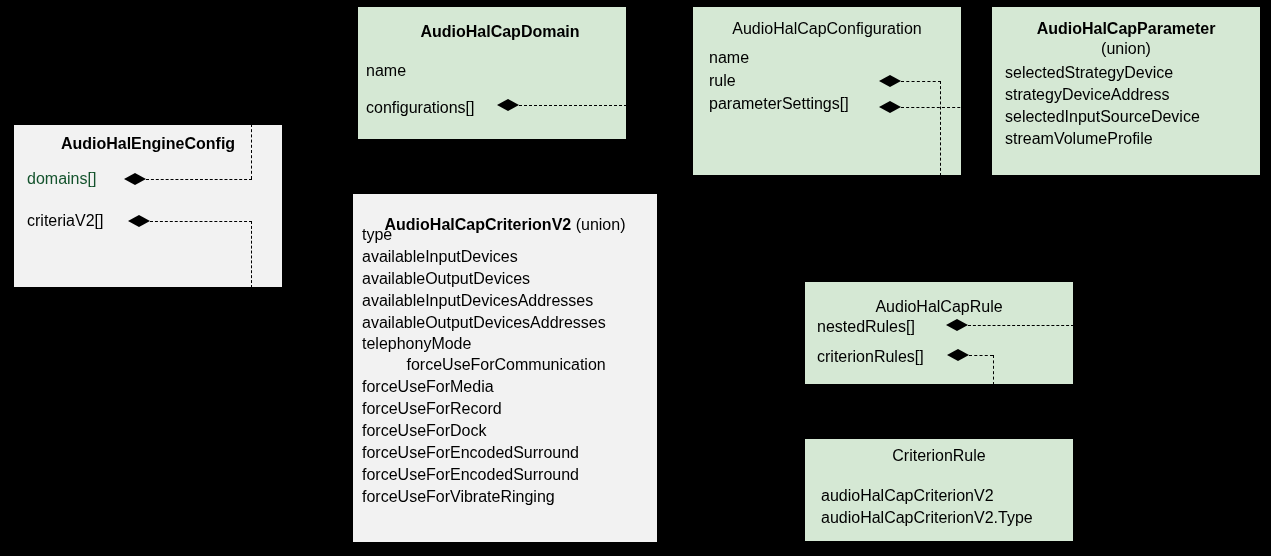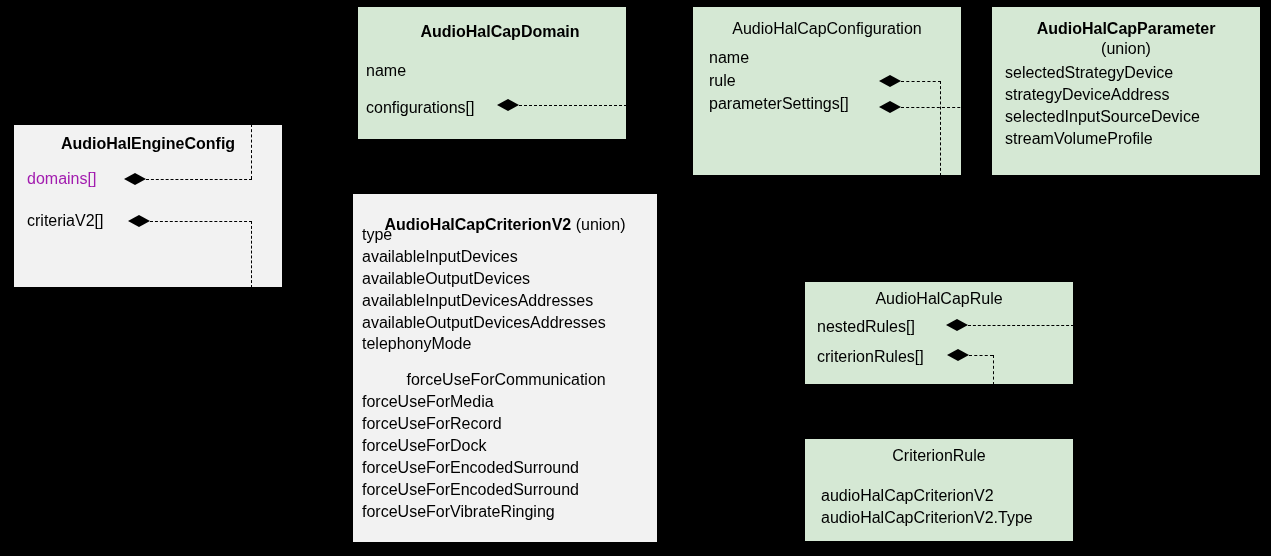--- a/index.html
+++ b/index.html
@@ -33,21 +33,21 @@
   }
   .box-title.bold { font-weight: bold; }
   .title-suffix { font-weight: normal; }
 
   .field {
     font-size: 16px;
     color: #000000;
     white-space: nowrap;
     line-height: 1.15;
   }
-  .field.green-text { color: #a21caf; }
+  .field.green-text { color: #14532d; }
 
   .fields-block { position: absolute; }
   .fields-tight .field { line-height: 1.18; }
 
   
   .hline {
     position: absolute;
     height: 0;
     border-top: 1px dashed #000000;
   }
@@ -163,21 +163,21 @@
       </div>
       <div class="field" style="margin-bottom:3px;">
         <span>availableOutputDevices</span>
       </div>
       <div class="field" style="margin-bottom:3px;">
         <span>availableInputDevicesAddresses</span>
       </div>
       <div class="field" style="margin-bottom:3px;">
         <span>availableOutputDevicesAddresses</span>
       </div>
-      <div class="field" style="margin-bottom:17px;">
+      <div class="field" style="margin-bottom:2px;">
         <span>telephonyMode</span>
       </div>
       <div class="field" style="margin-bottom:3px;text-align:right;">
         <span>forceUseForCommunication</span>
       </div>
       <div class="field" style="margin-bottom:3px;">
         <span>forceUseForMedia</span>
       </div>
       <div class="field" style="margin-bottom:3px;">
         <span>forceUseForRecord</span>
@@ -191,21 +191,21 @@
       <div class="field" style="margin-bottom:3px;">
         <span>forceUseForEncodedSurround</span>
       </div>
       <div class="field">
         <span>forceUseForVibrateRinging</span>
       </div>
     </div>
   </div>
 
   <div class="uml-box box-green" style="left:804px; top:281px; width:270px; height:104px;">
-    <div class="box-title" style="position:absolute; left:0; top:8px; width:100%;text-align:center;">
+    <div class="box-title" style="position:absolute; left:0; top:16px; width:100%;text-align:center;">
       <span>AudioHalCapRule</span>
     </div>
     <div class="field" style="position:absolute; left:12px; top:36px;">
       <span>nestedRules[]</span>
     </div>
     <div class="field" style="position:absolute; left:12px; top:66px;">
       <span>criterionRules[]</span>
     </div>
   </div>
 

